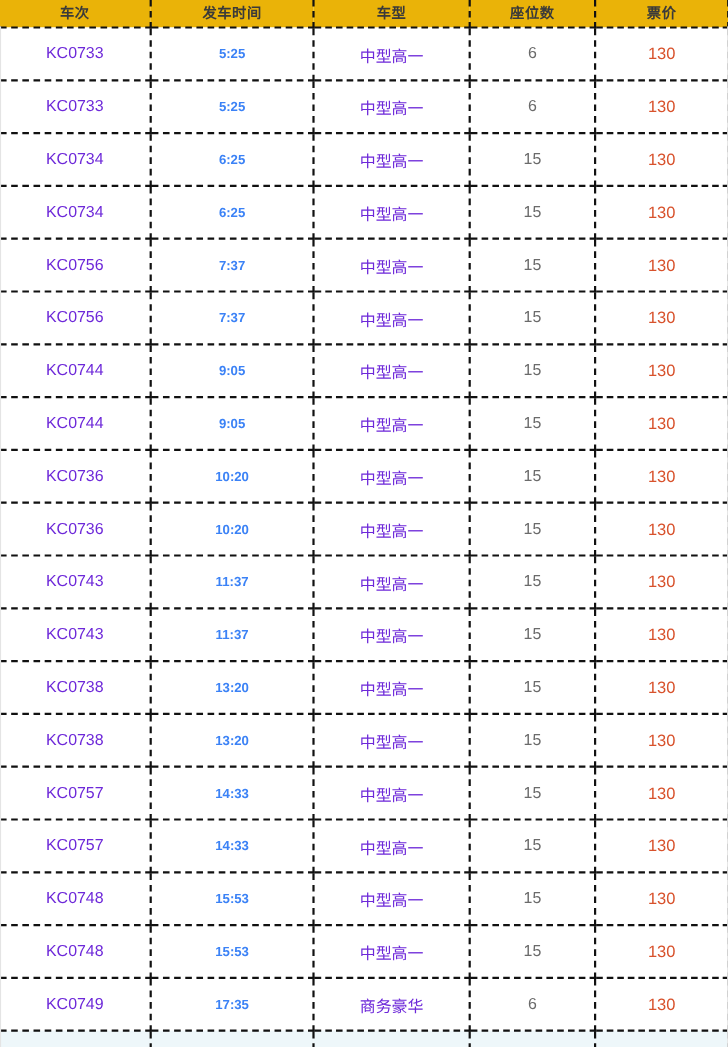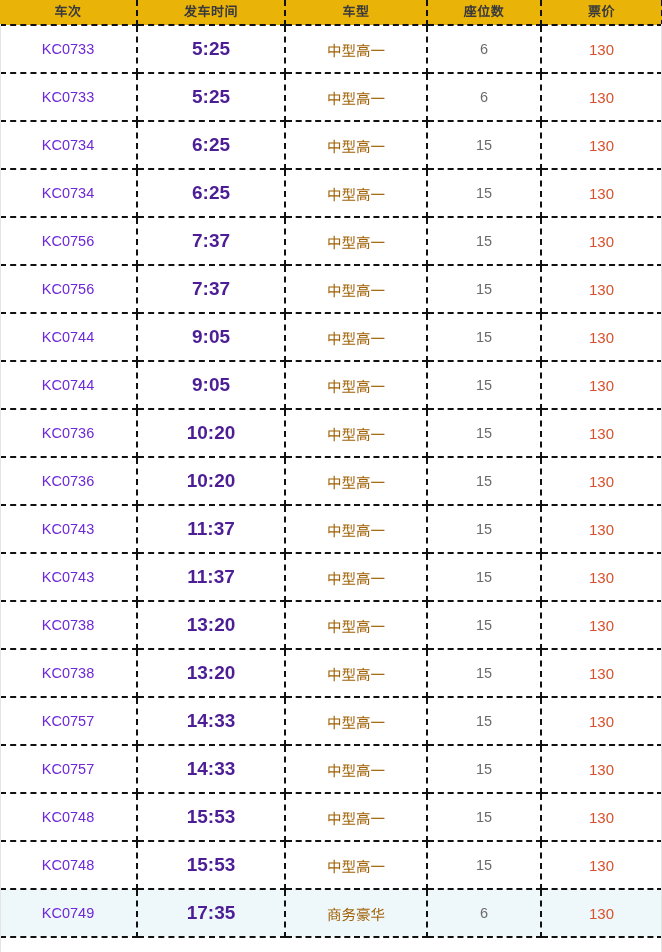--- a/index.html
+++ b/index.html
@@ -70,22 +70,22 @@
   }
   tbody tr:last-child td {
     border-bottom: 2px dashed #111111;
   }
 
   tbody tr.row-highlight td {
     background: #eef7fa;
   }
 
   .cell-code  { color: #6d28d9; font-size: 14.5px; }
-  .cell-time  { color: #4c1d95; font-size: 19px; font-weight: bold; }
-  .cell-model { color: #a16207; font-size: 14.5px; }
+  .cell-time  { color: #3b82f6; font-size: 12px; font-weight: bold; }
+  .cell-model { color: #6d28d9; font-size: 14.5px; }
   .cell-seats { color: #6b6b6b; font-size: 14.5px; }
   .cell-price { color: #d8522c; font-size: 15px; font-weight: normal; }
 
   
   .edge-left, .edge-right {
     position: absolute;
     top: 24px;
     width: 1px;
     height: 928px;
     background: #e4e4e4;
@@ -239,20 +239,27 @@
           <td class="cell-seats">15</td>
           <td class="cell-price">130</td>
         </tr>
         <tr>
           <td class="cell-code">KC0748</td>
           <td class="cell-time">15:53</td>
           <td class="cell-model">中型高一</td>
           <td class="cell-seats">15</td>
           <td class="cell-price">130</td>
         </tr>
+        <tr>
+          <td class="cell-code">KC0749</td>
+          <td class="cell-time">17:35</td>
+          <td class="cell-model">商务豪华</td>
+          <td class="cell-seats">6</td>
+          <td class="cell-price">130</td>
+        </tr>
         <tr class="row-highlight">
           <td class="cell-code">KC0749</td>
           <td class="cell-time">17:35</td>
           <td class="cell-model">商务豪华</td>
           <td class="cell-seats">6</td>
           <td class="cell-price">130</td>
         </tr>
       </tbody>
   </table>
 </div>

